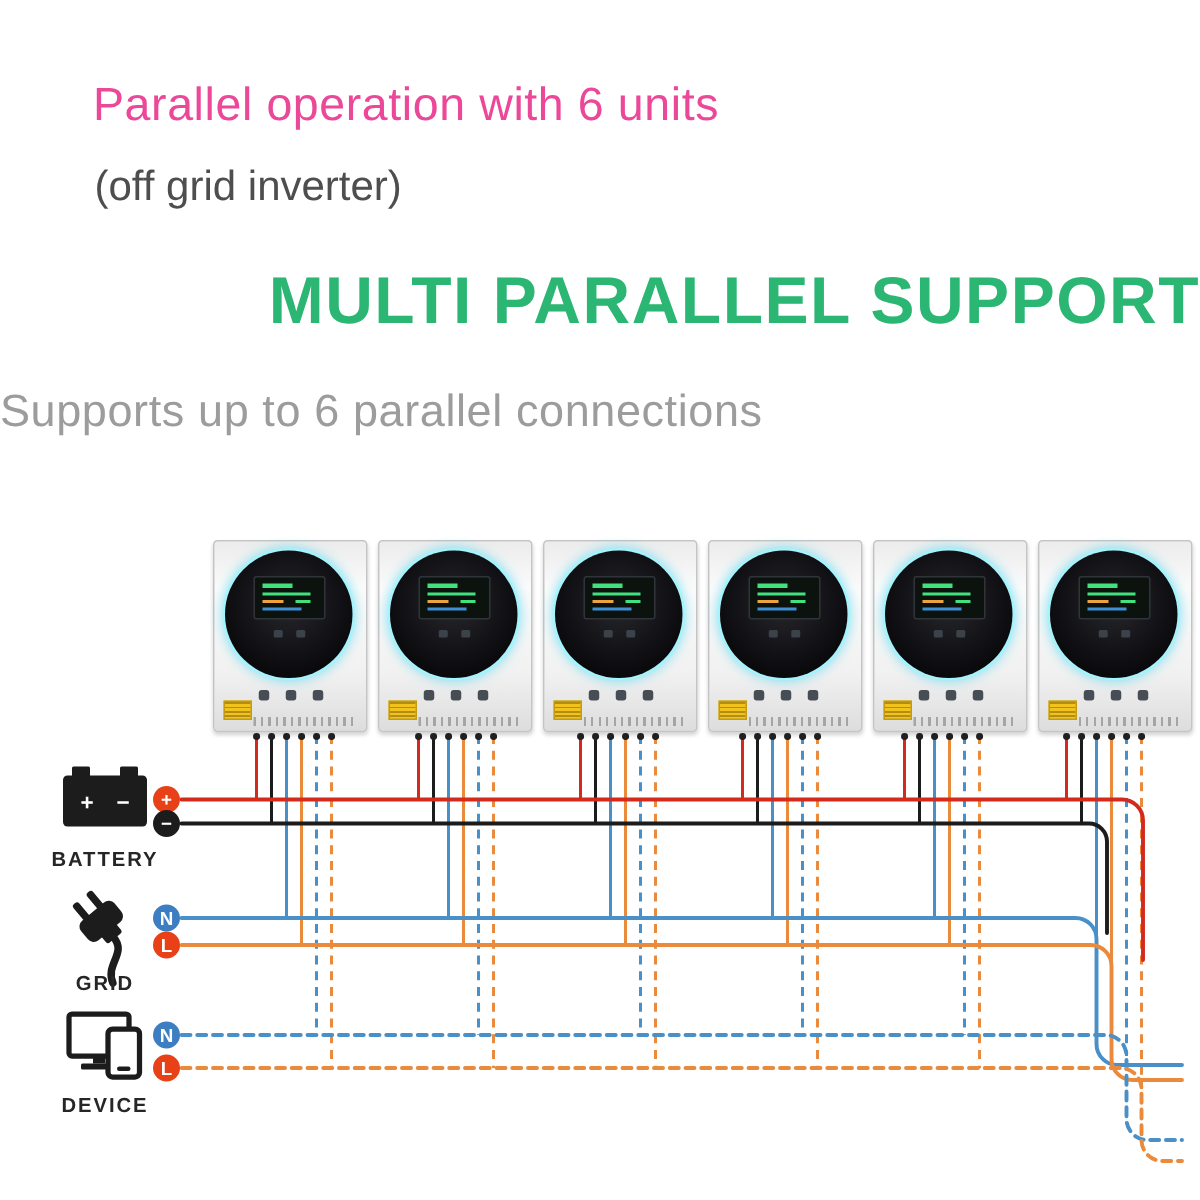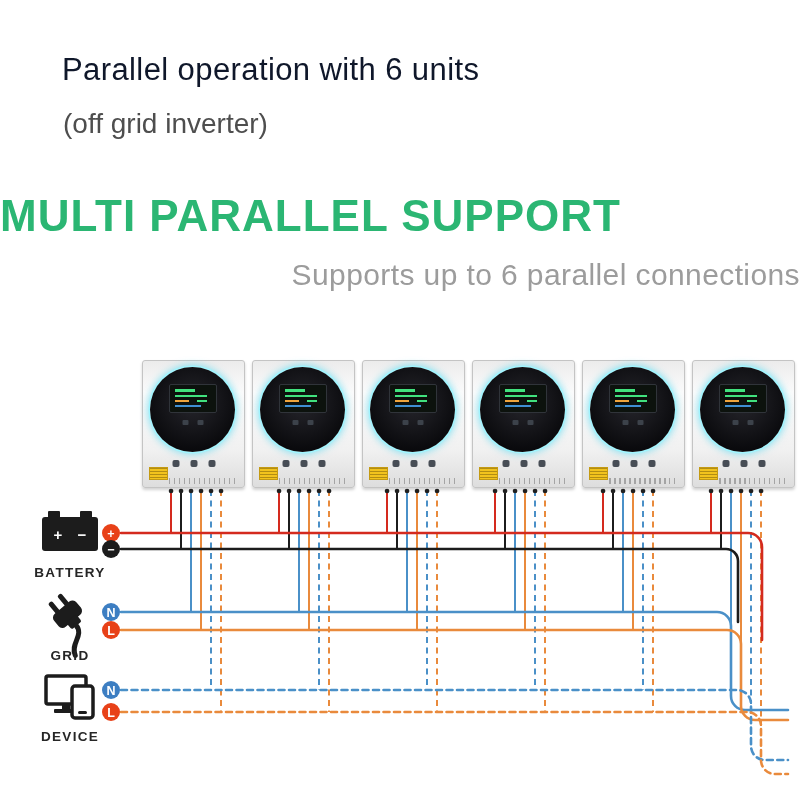--- a/index.html
+++ b/index.html
@@ -1,21 +1,21 @@
 <!DOCTYPE html>
 <html><head>
 <meta charset="utf-8">
 <style>
   html,body{margin:0;padding:0}
   body{width:800px;height:800px;background:#fff;font-family:"Liberation Sans",sans-serif;position:relative;overflow:hidden}
 
-  .title{position:absolute;left:62px;top:52px;font-size:31px;color:#0f172a;font-weight:500;letter-spacing:.4px}
+  .title{position:absolute;left:62px;top:52px;font-size:31px;color:#ec4899;font-weight:500;letter-spacing:.4px}
   .subtitle{position:absolute;left:63px;top:108px;font-size:28px;color:#4e4e4e}
-  .hero-h{position:absolute;top:191px;width:100%;text-align:left;font-size:44px;font-weight:800;color:#2bb673;letter-spacing:1px}
-  .hero-s{position:absolute;top:258px;width:100%;text-align:right;font-size:30px;color:#9c9c9c;letter-spacing:.4px}
+  .hero-h{position:absolute;top:176px;width:100%;text-align:right;font-size:44px;font-weight:800;color:#2bb673;letter-spacing:1px}
+  .hero-s{position:absolute;top:258px;width:100%;text-align:left;font-size:30px;color:#9c9c9c;letter-spacing:.4px}
 
   .units{position:absolute;left:142px;top:360px;display:flex;gap:7px}
   .unit{width:101px;height:126px;background:linear-gradient(180deg,#ececec,#fbfbfb 25%,#f1f1f1 70%,#ddd);border:1px solid #c4c4c4;border-radius:3px;position:relative;box-shadow:0 2px 3px rgba(0,0,0,.18)}
   .ring{position:absolute;left:7px;top:6px;width:85px;height:85px;border-radius:50%;background:radial-gradient(circle at 50% 42%,#26262c,#0a0a0d 72%);box-shadow:0 0 0 1.5px rgba(160,245,255,.95),0 0 7px 2.5px rgba(62,214,240,.55)}
   .screen{position:absolute;left:50%;transform:translateX(-50%);top:17px;width:46px;height:27px;background:#0c120d;border:1px solid #30343a;border-radius:2px}
   .screen::before{content:"";position:absolute;left:5px;top:4px;width:36px;height:19px;background:
     linear-gradient(#41e27e,#41e27e) 0 0/20px 3px no-repeat,
     linear-gradient(#41e27e,#41e27e) 0 6px/32px 2px no-repeat,
     linear-gradient(#eea43c,#eea43c) 0 11px/14px 2px no-repeat,
     linear-gradient(#41e27e,#41e27e) 22px 11px/10px 2px no-repeat,

